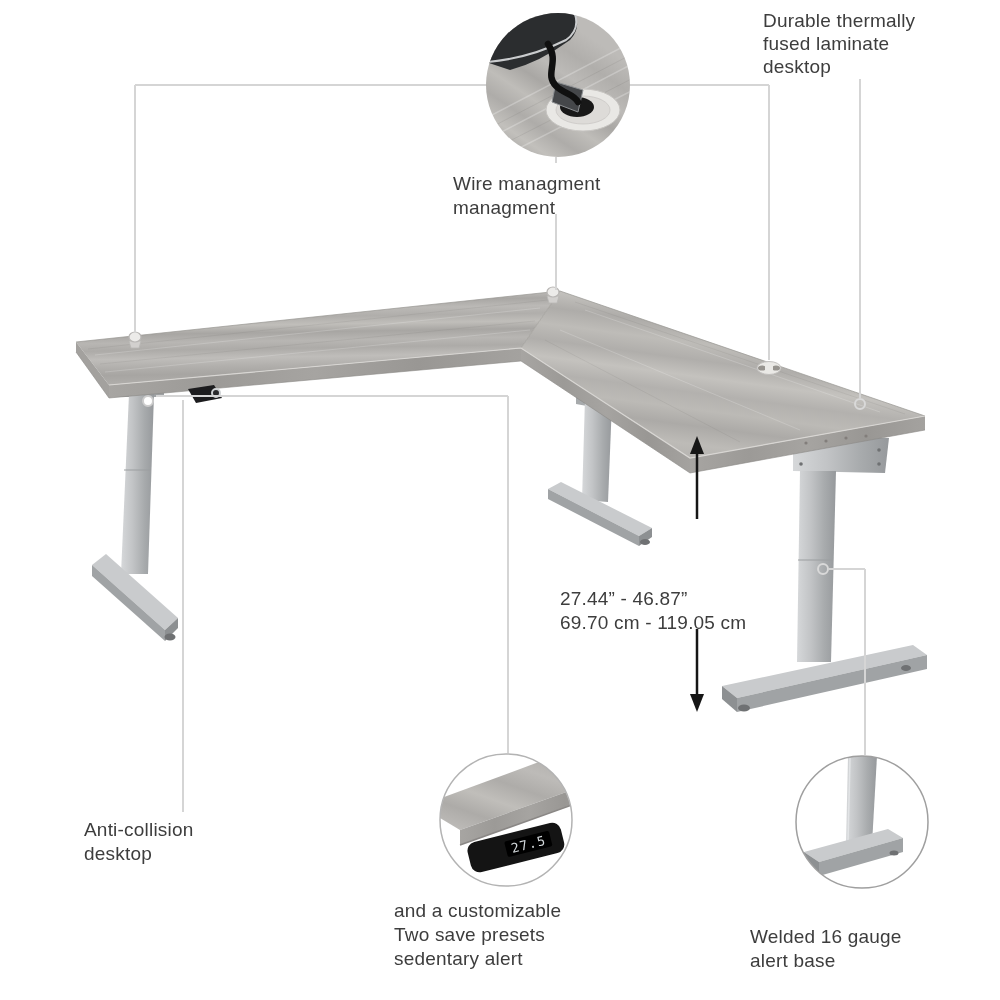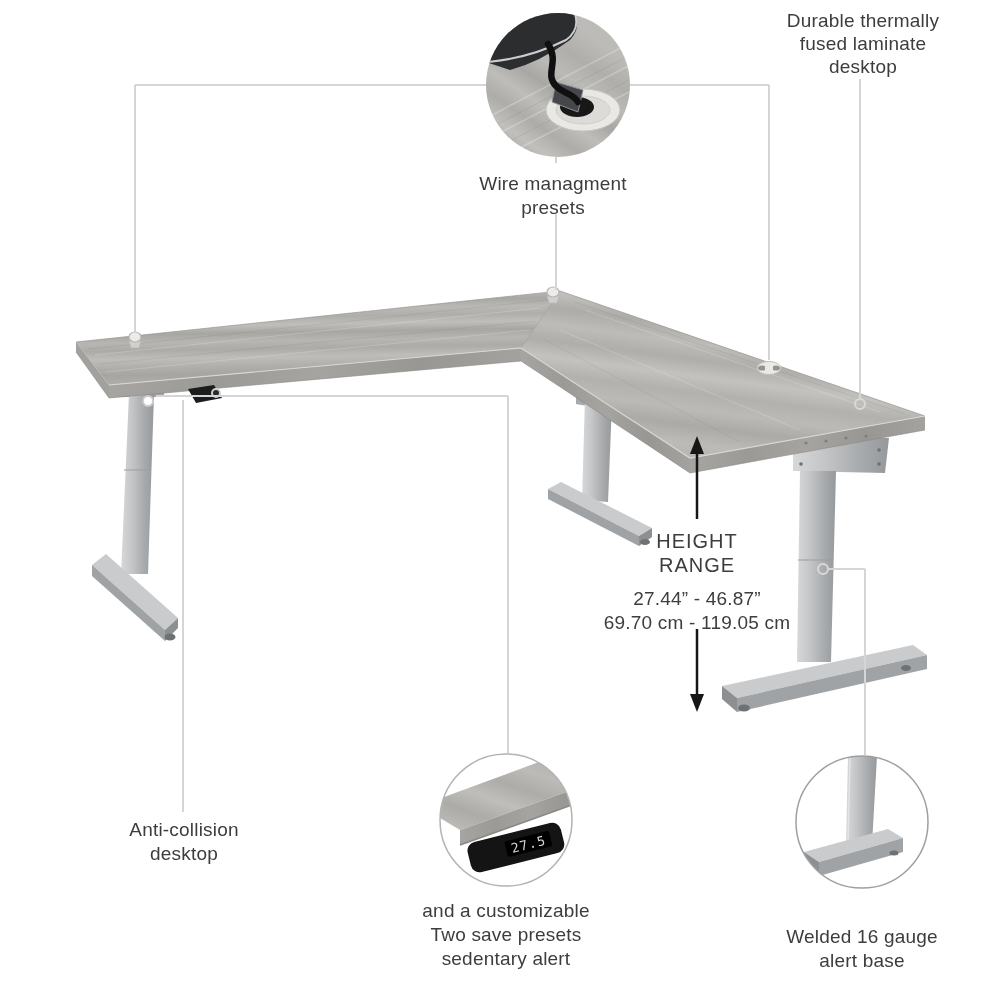--- a/index.html
+++ b/index.html
@@ -1,19 +1,19 @@
 <!DOCTYPE html>
 <html><head>
 <meta charset="utf-8">
 <style>
   html,body{margin:0;padding:0;background:#ffffff;}
   .stage{position:relative;width:1000px;height:1000px;background:#ffffff;overflow:hidden;
          font-family:"Liberation Sans", sans-serif;color:#3d3d3d;}
   .stage svg{position:absolute;left:0;top:0;}
-  .label{position:absolute;text-align:center;font-size:19px;line-height:24px;
+  .label{position:absolute;font-size:19px;line-height:24px;
          letter-spacing:0.2px;color:#3d3d3d;}
   .label span{display:block;}
   .lbl-durable{left:763px;top:9px;width:200px;line-height:23px;}
   .lbl-grommets{left:453px;top:172px;width:200px;}
   .lbl-height-title{left:597px;top:529px;width:200px;font-size:20px;letter-spacing:1px;}
   .lbl-height-values{left:560px;top:579px;width:274px;margin-top:8px;}
   .lbl-sensor{left:84px;top:818px;width:200px;}
   .lbl-presets{left:394px;top:899px;width:224px;}
   .lbl-base{left:750px;top:925px;width:224px;}
 </style>
@@ -254,27 +254,23 @@
 </svg>
 
 <div class="label lbl-durable">
   <span>Durable thermally</span>
   <span>fused laminate</span>
   <span>desktop</span>
 </div>
 
 <div class="label lbl-grommets">
   <span>Wire managment</span>
-  <span>presets</span>
-</div>
-
-<div class="label lbl-height-title">
-  <span>HEIGHT</span>
-  <span>RANGE</span>
-</div>
+  <span>managment</span>
+</div>
+
 
 <div class="label lbl-height-values">
   <span>27.44” - 46.87”</span>
   <span>69.70 cm - 119.05 cm</span>
 </div>
 
 <div class="label lbl-sensor">
   <span>Anti-collision</span>
   <span>desktop</span>
 </div>

